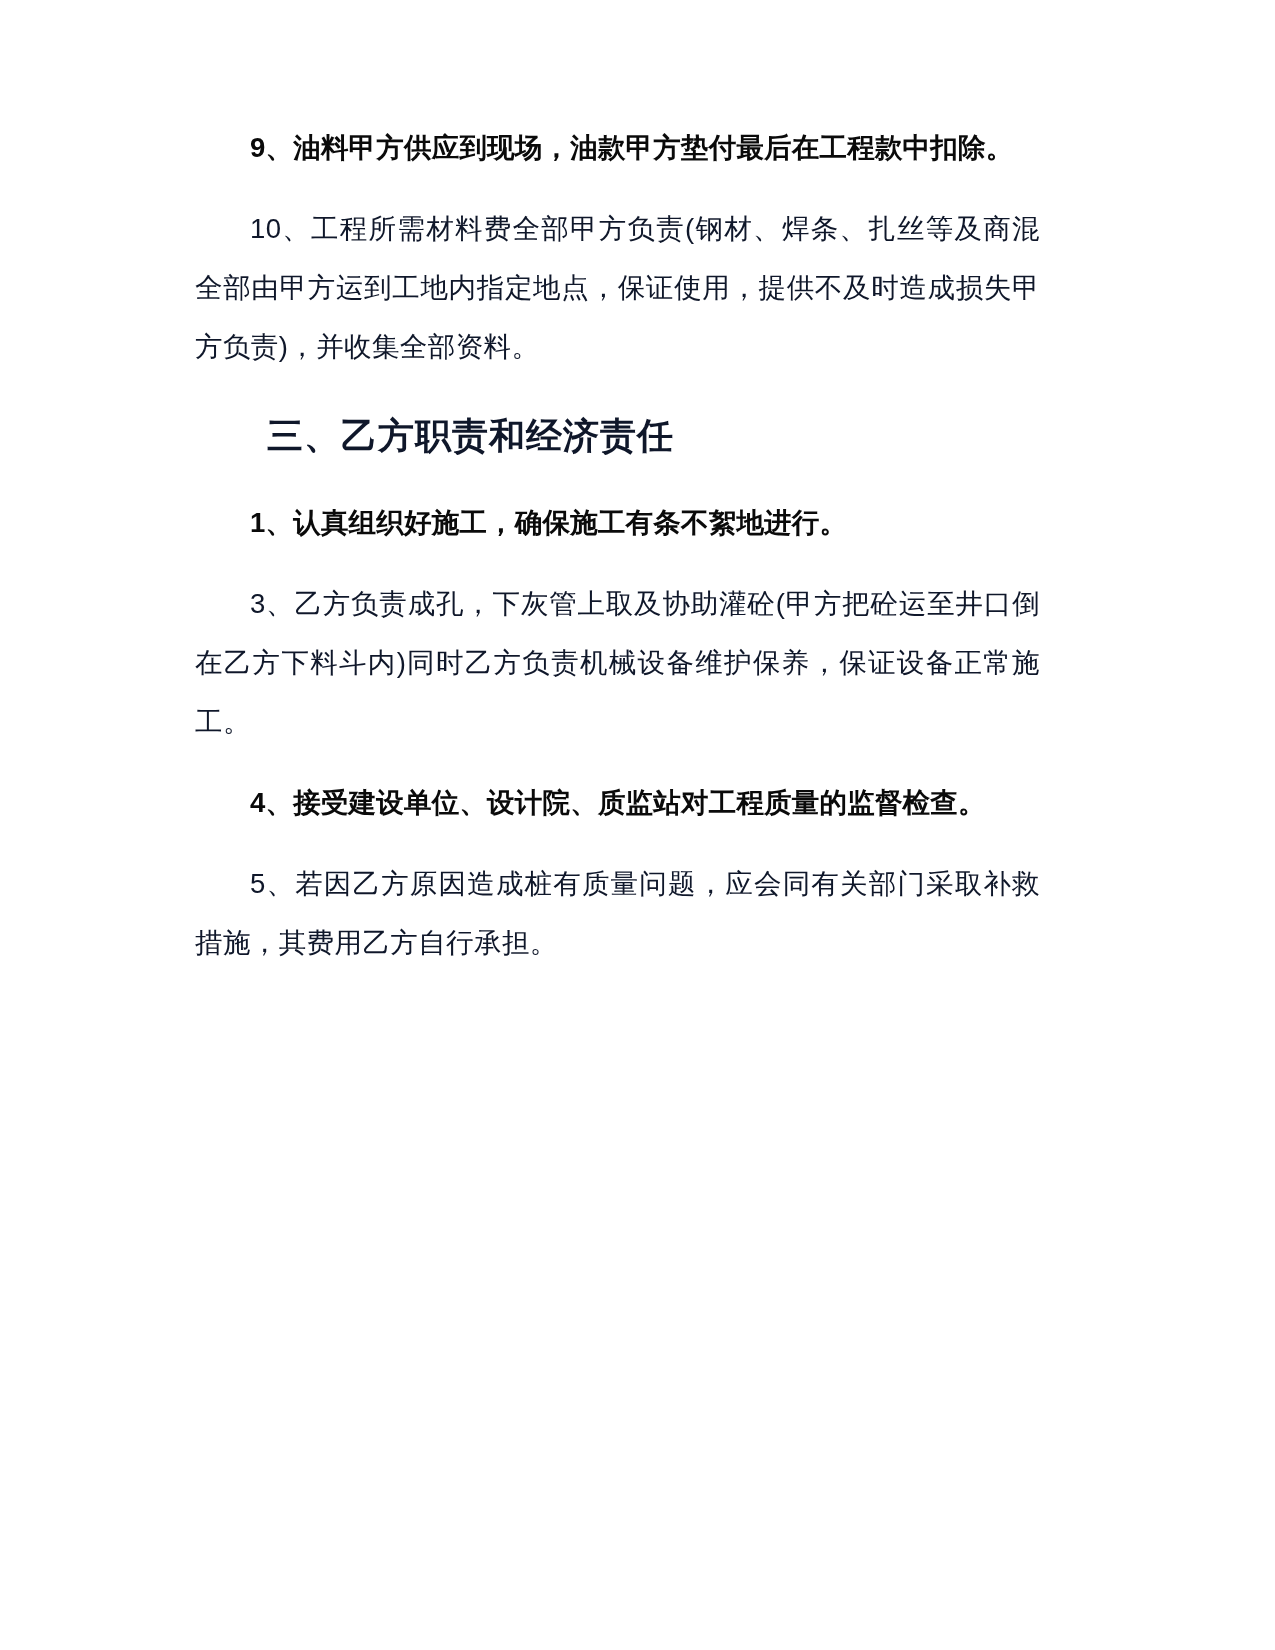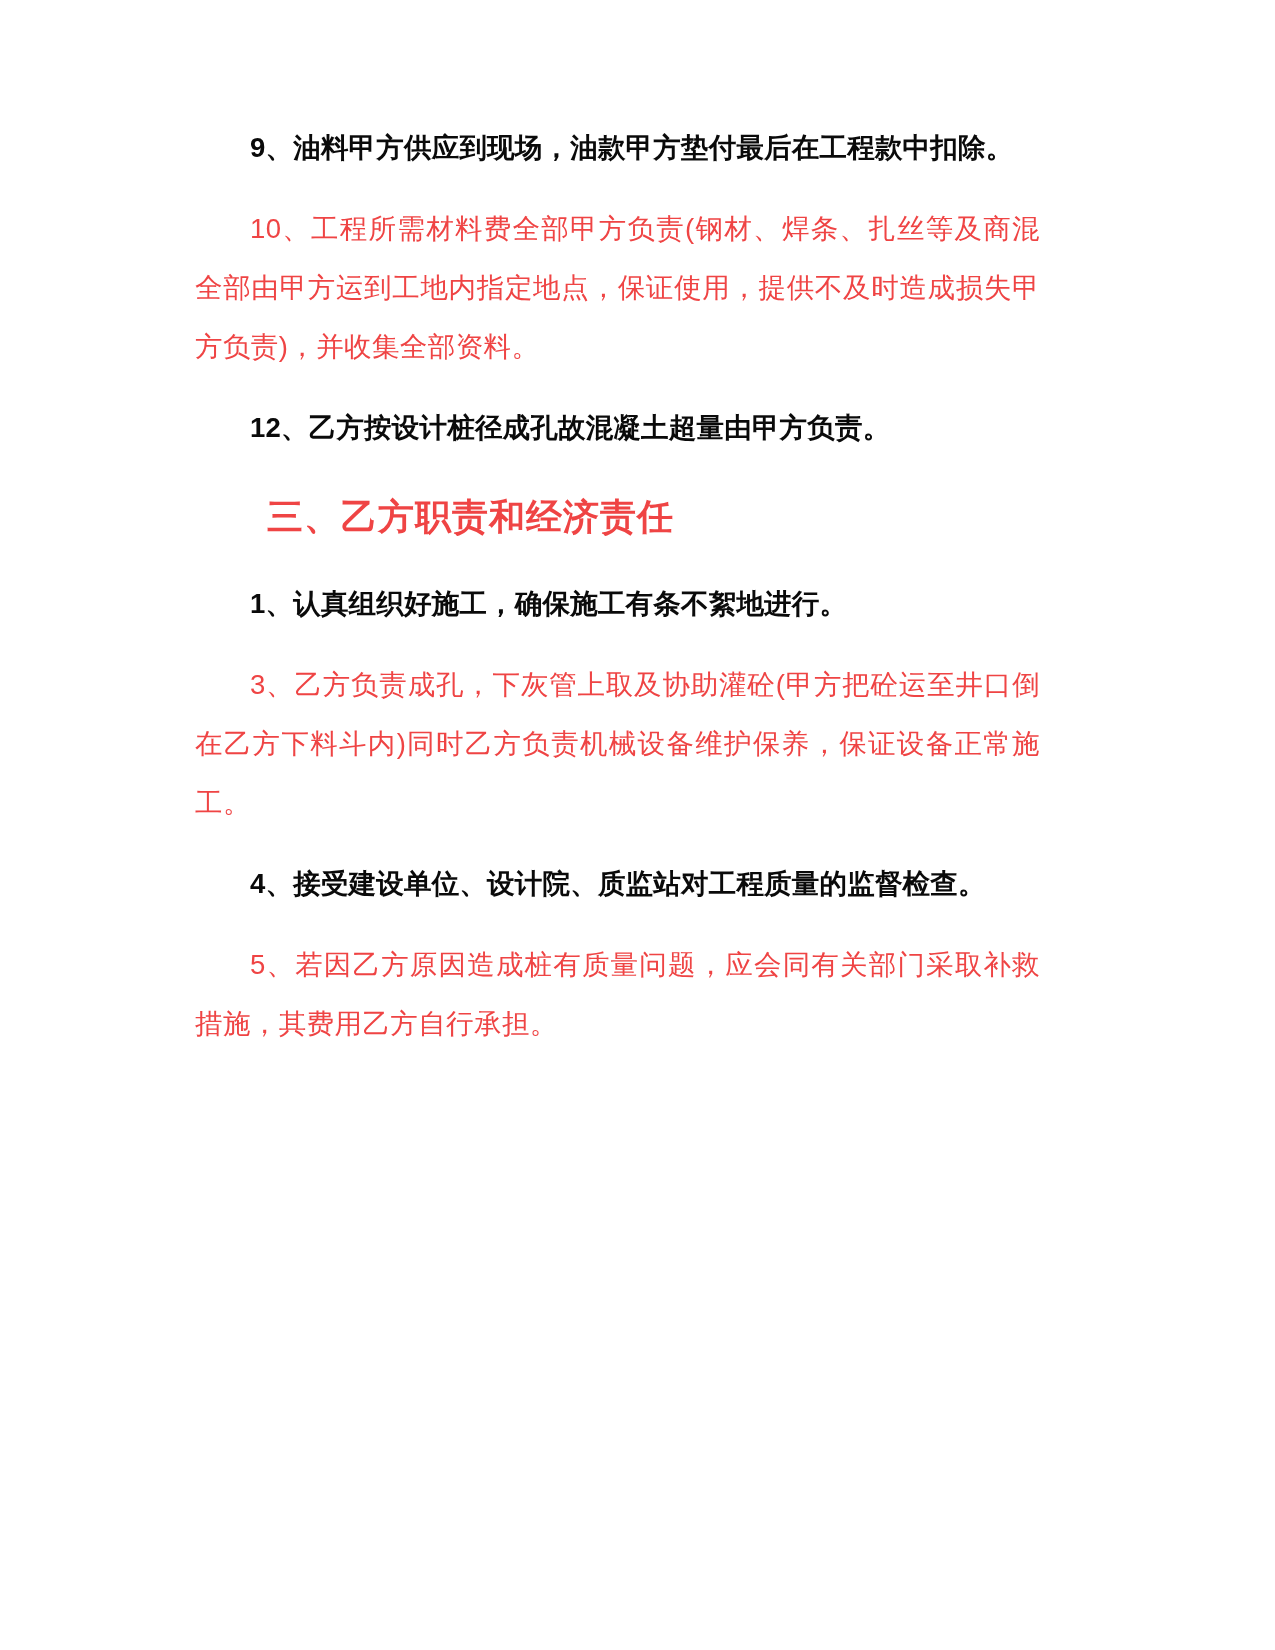--- a/index.html
+++ b/index.html
@@ -26,21 +26,21 @@
   }
   .para {
     font-size: 27.5px;
     line-height: 59px;
     text-align: justify;
     text-justify: inter-ideograph;
     text-indent: 2em;
     margin: 0 0 22px 0;
     letter-spacing: 0.4px;
     font-weight: 400;
-    color: #ef4444;
+    color: #0f172a;
     word-break: break-all;
   }
   .para.bold {
     font-weight: 700;
     letter-spacing: 0.2px;
     color: #0a0a0a;
   }
   .para.heading {
     font-weight: 700;
     font-size: 36px;
@@ -72,21 +72,20 @@
 
 <div class="page">
 
   <div class="content">
 
     <p class="para bold">9、油料甲方供应到现场，油款甲方垫付最后在工程款中扣除。</p>
 
     <p class="para">10、工程所需材料费全部甲方负责(钢材、焊条、扎丝等及商混全部由甲方运到工地内指定地点，保证使用，提供不及时造成损失甲方负责)，并收集全部资料。</p>
 
 
-    <p class="para bold">12、乙方按设计桩径成孔故混凝土超量由甲方负责。</p>
 
 
     <p class="para heading">三、乙方职责和经济责任</p>
 
     <p class="para bold">1、认真组织好施工，确保施工有条不絮地进行。</p>
 
 
     <p class="para">3、乙方负责成孔，下灰管上取及协助灌砼(甲方把砼运至井口倒在乙方下料斗内)同时乙方负责机械设备维护保养，保证设备正常施工。</p>
 
     <p class="para bold">4、接受建设单位、设计院、质监站对工程质量的监督检查。</p>

